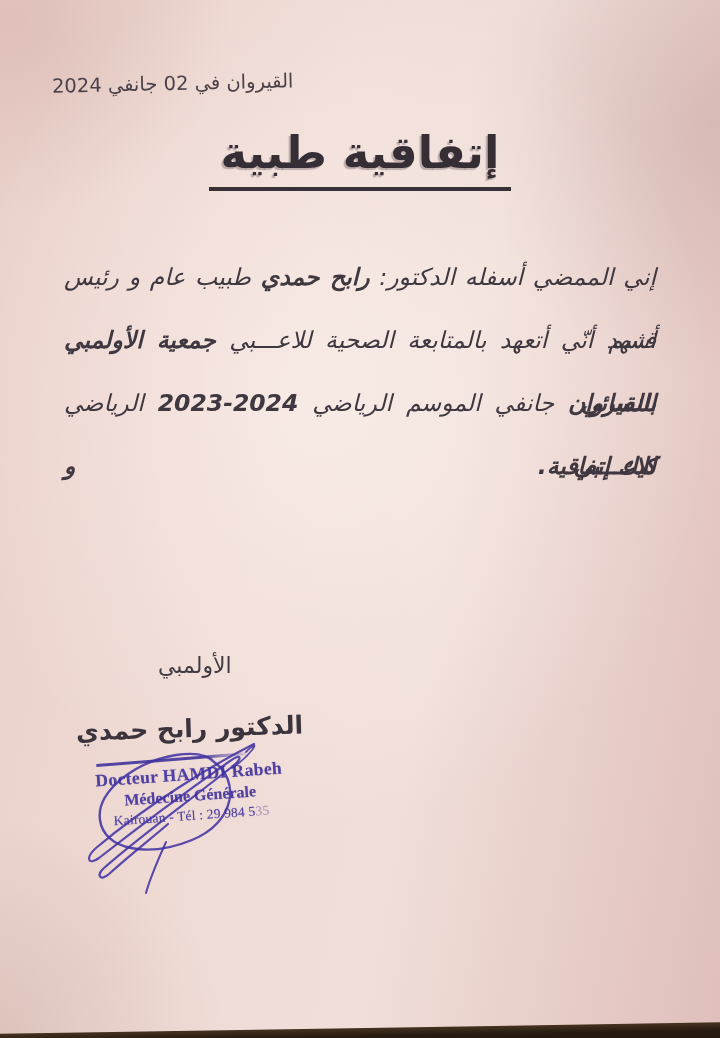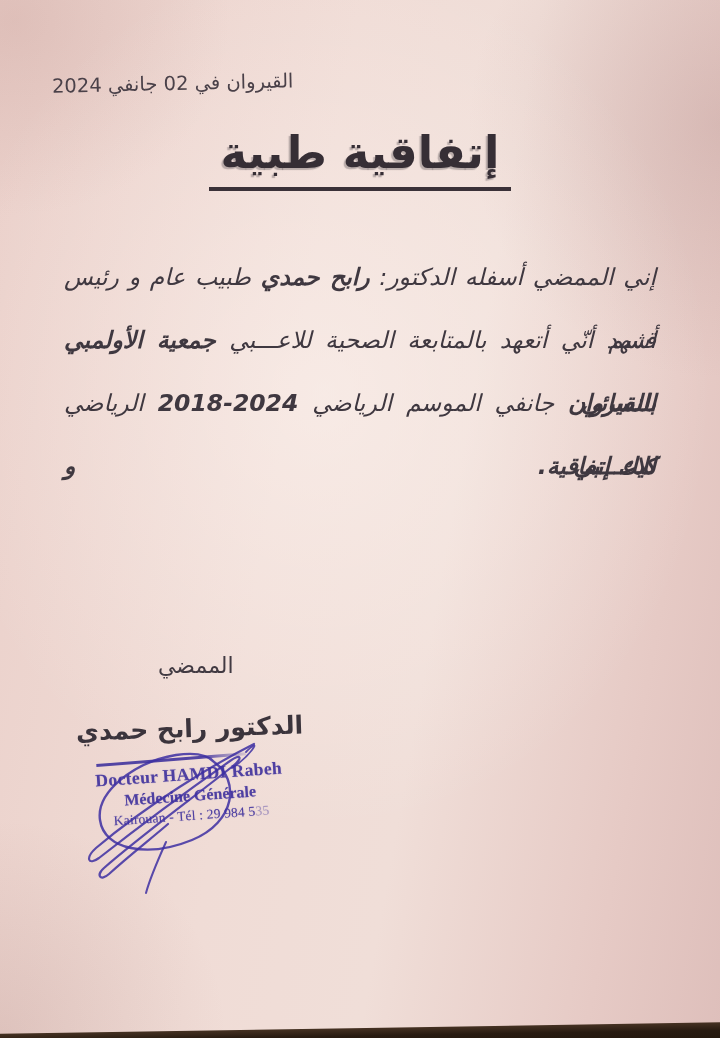--- a/index.html
+++ b/index.html
@@ -63,25 +63,25 @@
 
   <div class="date">القيروان في 02 جانفي 2024</div>
 
   <div class="title-wrap">
     <span class="title">إتفاقية طبية</span>
   </div>
 
   <div class="body-text">
     <div class="line j"><span>إني الممضي أسفله الدكتور: </span><b>رابح حمدي</b><span> طبيب عام و رئيس قسم</span></div>
     <div class="line j"><span>أشهد أنّي أتعهد بالمتابعة الصحية للاعـــبي </span><b>جمعية الأولمبي النسائي</b></div>
-    <div class="line j"><b>بالقيروان</b><span> جانفي الموسم الرياضي </span><b>2024-2018</b><span> الرياضي </span><b>للاعـــبي و</b></div>
+    <div class="line j"><b>بالقيروان</b><span> جانفي الموسم الرياضي </span><b>2024-2023</b><span> الرياضي </span><b>للاعـــبي و</b></div>
     <div class="line"><b>كيك إتفاقية.</b></div>
   </div>
 
-  <div class="sig-label">الممضي</div>
+  <div class="sig-label">الأولمبي</div>
 
   <div class="signatory">الدكتور رابح حمدي</div>
 
   <div class="stamp">
     <div class="stamp-topline"></div>
     <div class="stamp-l1">Docteur HAMDI Rabeh</div>
     <div class="stamp-l2">Médecine Générale</div>
     <div class="stamp-l3"><span>Kairouan - Tél : 29 984 5</span><span class="faded">35</span></div>
   </div>
 

